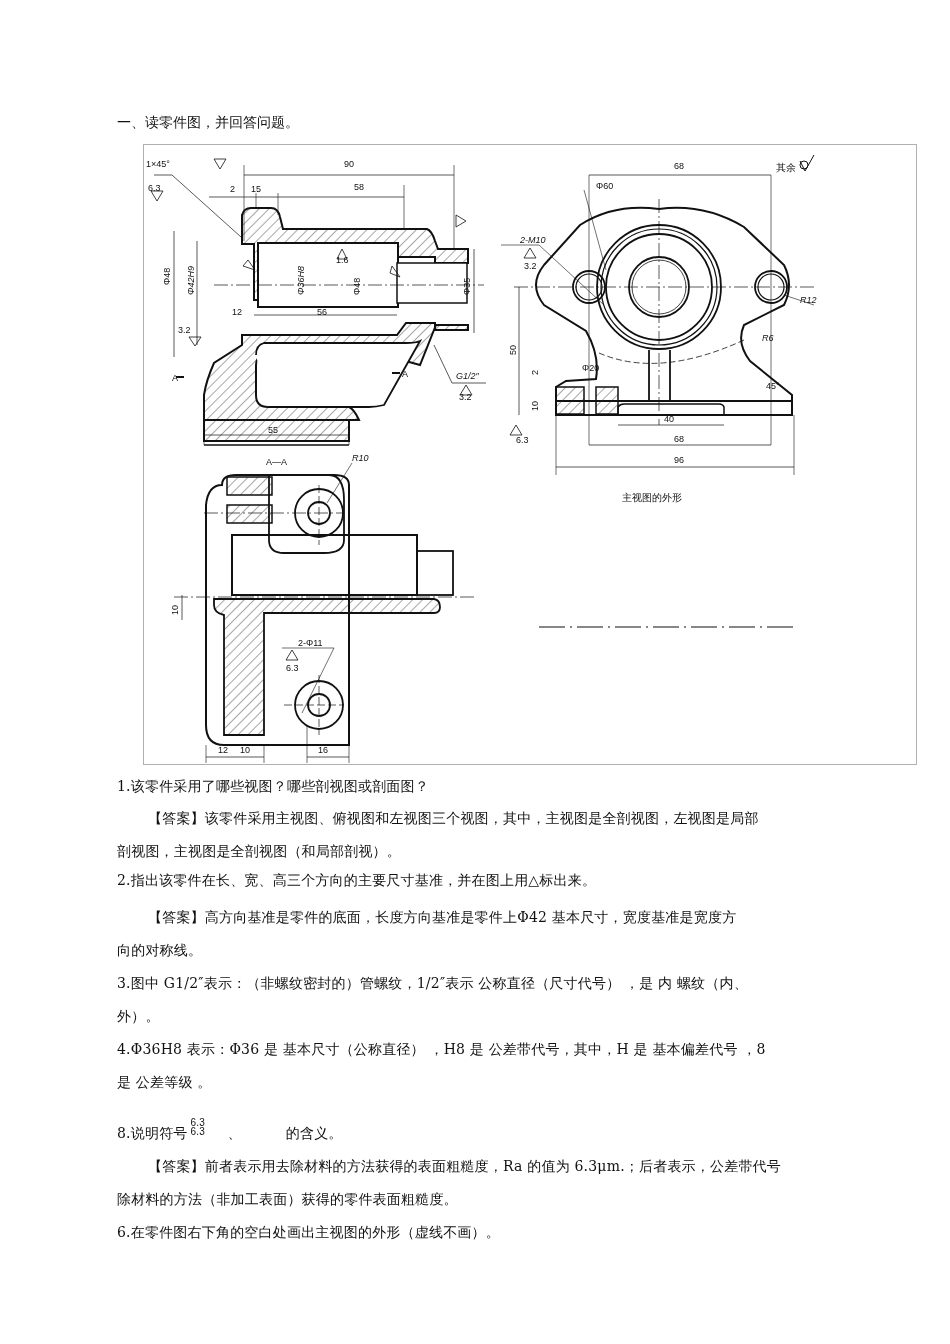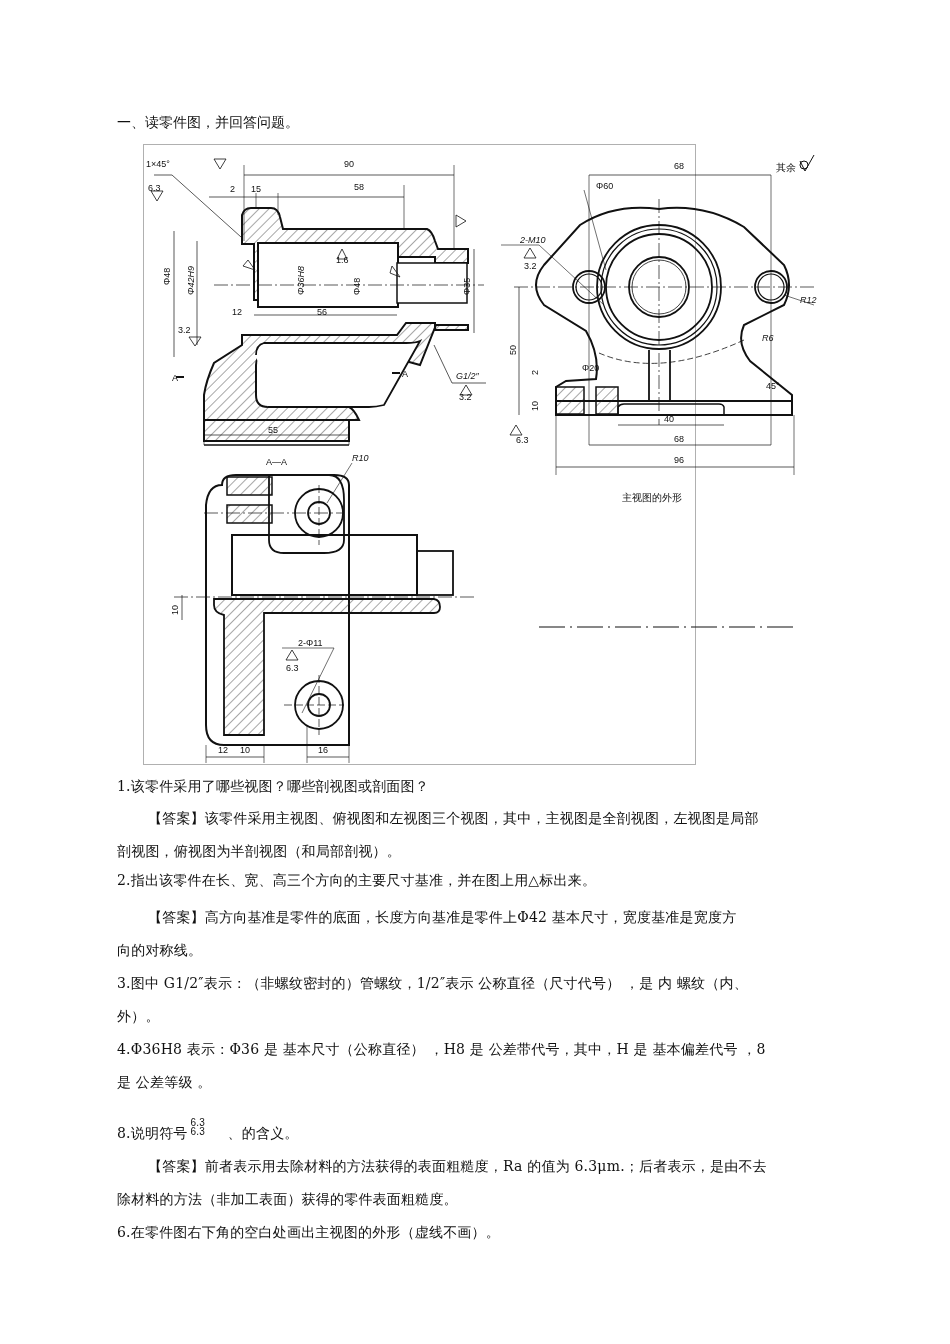--- a/index.html
+++ b/index.html
@@ -1,20 +1,20 @@
 <!DOCTYPE html>
 <html><head>
 <meta charset="utf-8">
 <style>
   html, body { margin: 0; padding: 0; background: #ffffff; }
   body { width: 950px; height: 1344px; position: relative; overflow: hidden;
          font-family: "DejaVu Serif", "Liberation Serif", serif; color: #111; }
   .abs { position: absolute; white-space: nowrap; }
   .heading { left: 117px; top: 114px; font-size: 14px; }
-  .frame { position: absolute; left: 143px; top: 144px; width: 553px; height: 621px;
+  .frame { position: absolute; left: 143px; top: 144px; width: 774px; height: 621px;
            border: 1.5px solid #b0b0b0; box-sizing: border-box; }
   .frame svg { position: absolute; left: 0; top: 0; }
   .line { font-size: 14px; letter-spacing: 0.2px; }
   .indent { left: 148px; }
   .flush { left: 117px; }
   .sup { position: relative; display: inline-block; width: 26px; height: 18px; vertical-align: top; }
   .sup span { position: absolute; left: 3px; font-size: 10px; line-height: 10px; font-family: "Liberation Sans", sans-serif; }
   .sup .t { top: -7px; }
   .sup .b { top: 2px; }
   .dl { font-family: "Liberation Sans", sans-serif; font-size: 9px; fill: #111; }
@@ -197,27 +197,27 @@
     <text class="dl" x="142" y="526">6.3</text>
     <text class="dl" x="34" y="470" transform="rotate(-90 34 470)">10</text>
     <text class="dl" x="74" y="608">12</text>
     <text class="dl" x="96" y="608">10</text>
     <text class="dl" x="174" y="608">16</text>
   </svg>
 </div>
 
 <div class="abs line flush" style="top:778px">1.该零件采用了哪些视图？哪些剖视图或剖面图？</div>
 <div class="abs line indent" style="top:810px">【答案】该零件采用主视图、俯视图和左视图三个视图，其中，主视图是全剖视图，左视图是局部</div>
-<div class="abs line flush" style="top:843px">剖视图，俯视图为半剖视图（和局部剖视）。</div>
+<div class="abs line flush" style="top:843px">剖视图，主视图是全剖视图（和局部剖视）。</div>
 <div class="abs line flush" style="top:872px">2.指出该零件在长、宽、高三个方向的主要尺寸基准，并在图上用△标出来。</div>
 <div class="abs line indent" style="top:909px">【答案】高方向基准是零件的底面，长度方向基准是零件上Φ42 基本尺寸，宽度基准是宽度方</div>
 <div class="abs line flush" style="top:942px">向的对称线。</div>
 <div class="abs line flush" style="top:975px">3.图中 G1/2″表示：（非螺纹密封的）管螺纹，1/2″表示 公称直径（尺寸代号） ，是 内 螺纹（内、</div>
 <div class="abs line flush" style="top:1008px">外）。</div>
 <div class="abs line flush" style="top:1041px">4.Φ36H8 表示：Φ36 是 基本尺寸（公称直径） ，H8 是 公差带代号，其中，H 是  基本偏差代号 ，8</div>
 <div class="abs line flush" style="top:1074px"> 是 公差等级   。</div>
 
 <div class="abs line flush" style="top:1125px">
-  <span>8.说明符号</span><span class="sup"><span class="t">6.3</span><span class="b">6.3</span></span><span style="margin-left:14px">、</span><span style="">的含义。</span>
+  <span>8.说明符号</span><span class="sup"><span class="t">6.3</span><span class="b">6.3</span></span><span style="margin-left:14px">、</span><span style="margin-left:44px">的含义。</span>
 </div>
-<div class="abs line indent" style="top:1158px">【答案】前者表示用去除材料的方法获得的表面粗糙度，Ra 的值为 6.3μm.；后者表示，是由不去</div>
+<div class="abs line indent" style="top:1158px">【答案】前者表示用去除材料的方法获得的表面粗糙度，Ra 的值为 6.3μm.；后者表示，公差带代号</div>
 <div class="abs line flush" style="top:1191px">除材料的方法（非加工表面）获得的零件表面粗糙度。</div>
 <div class="abs line flush" style="top:1224px">6.在零件图右下角的空白处画出主视图的外形（虚线不画）。</div>
 
 </body></html>

